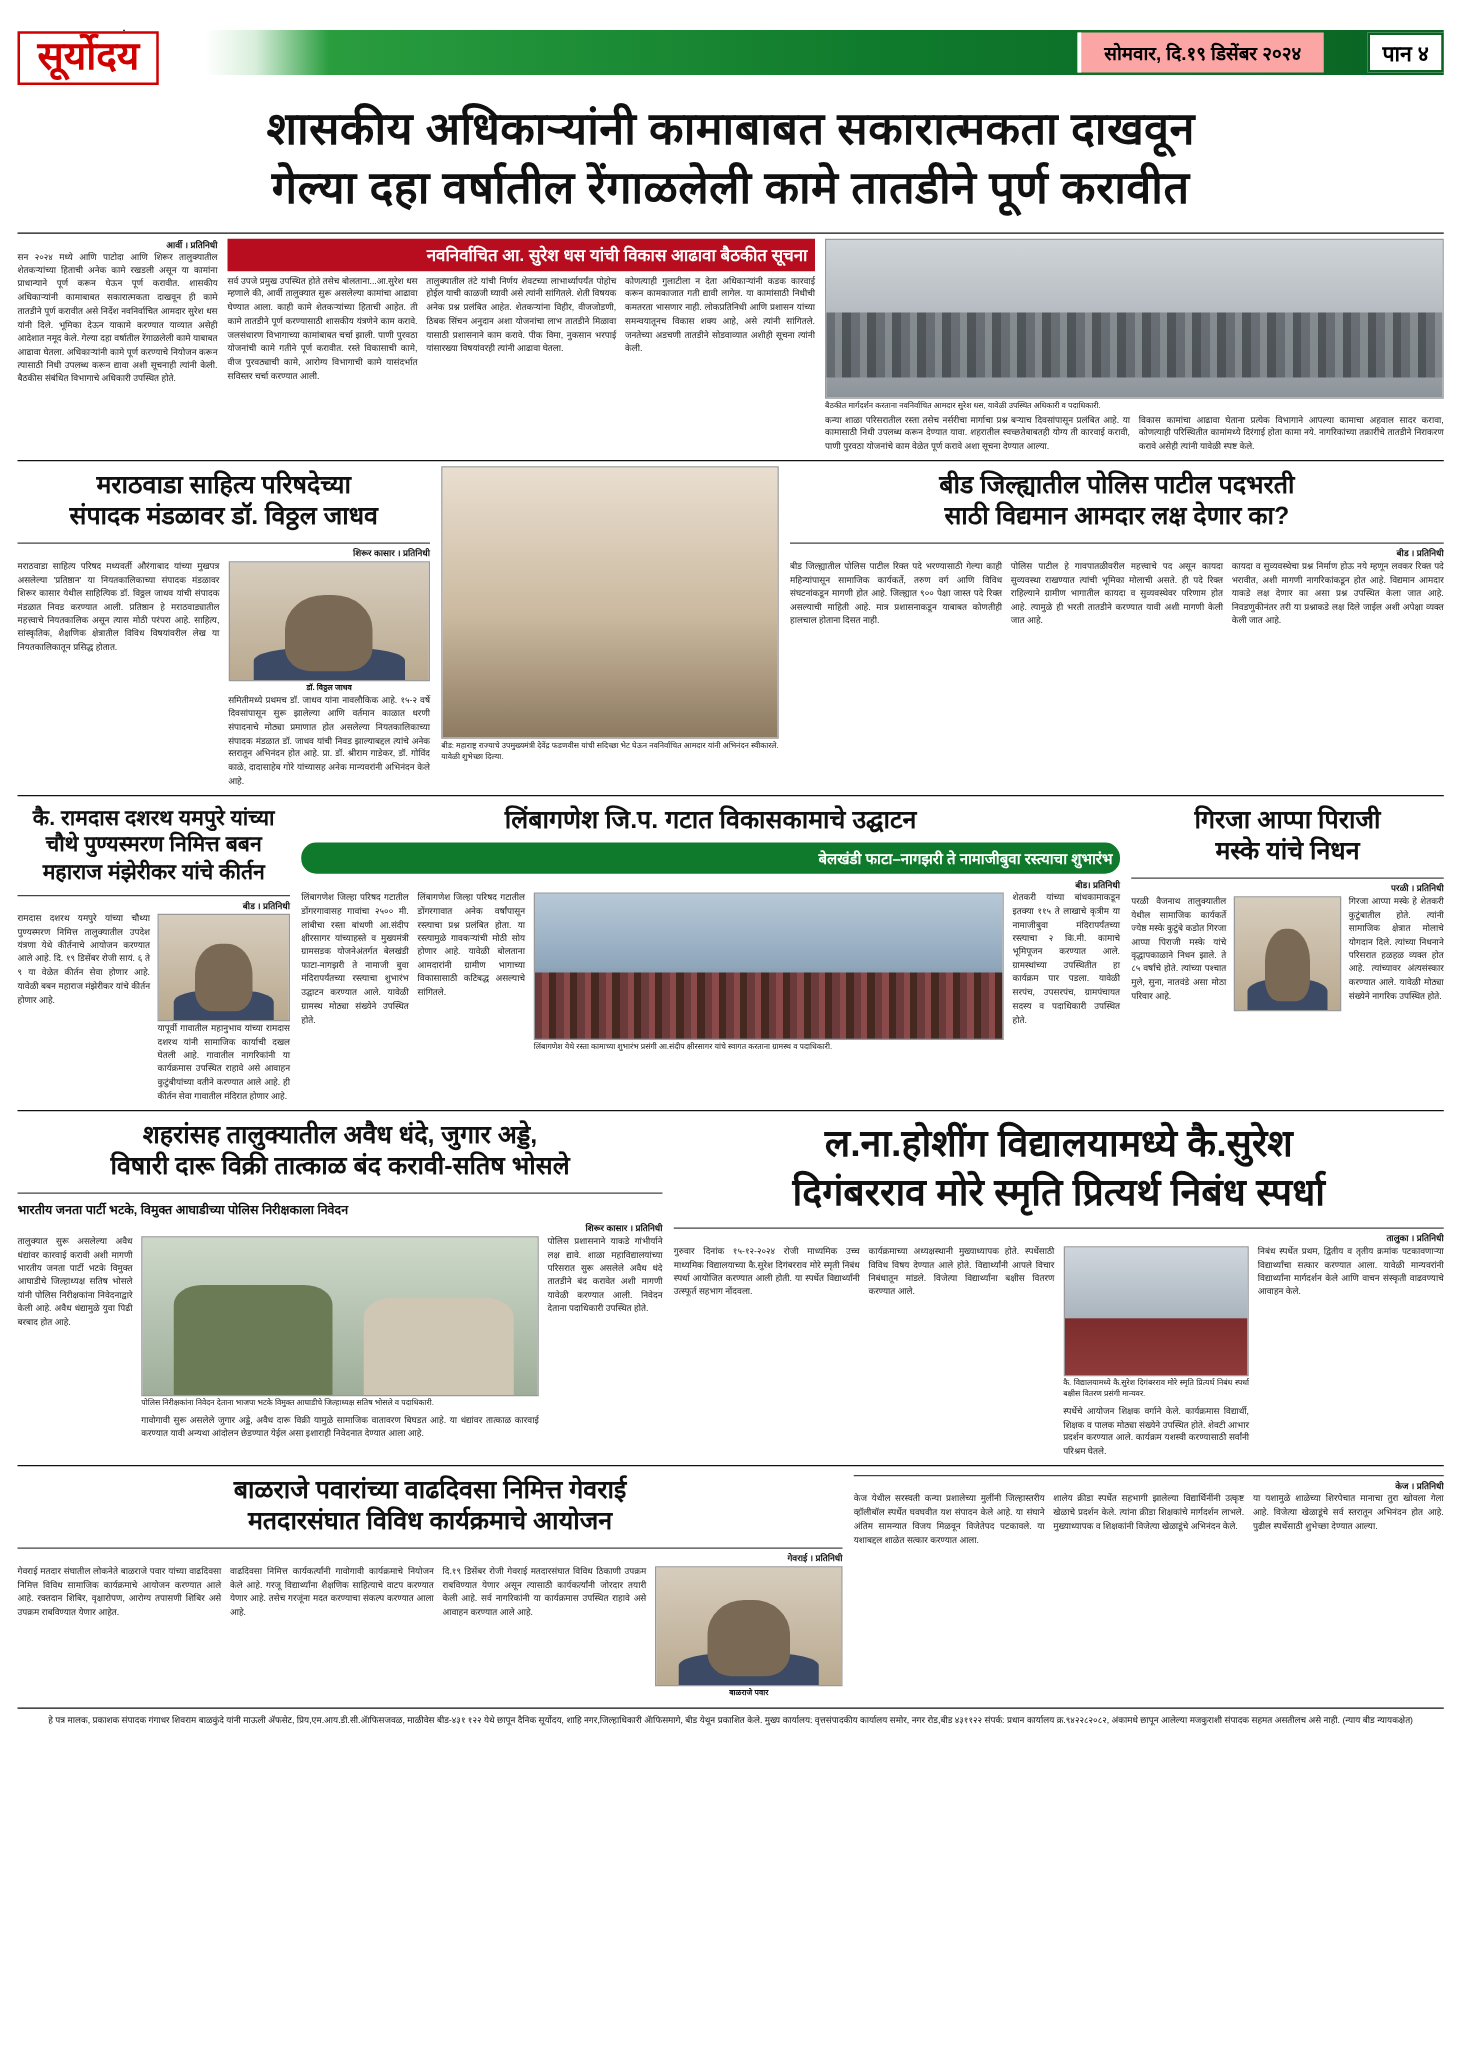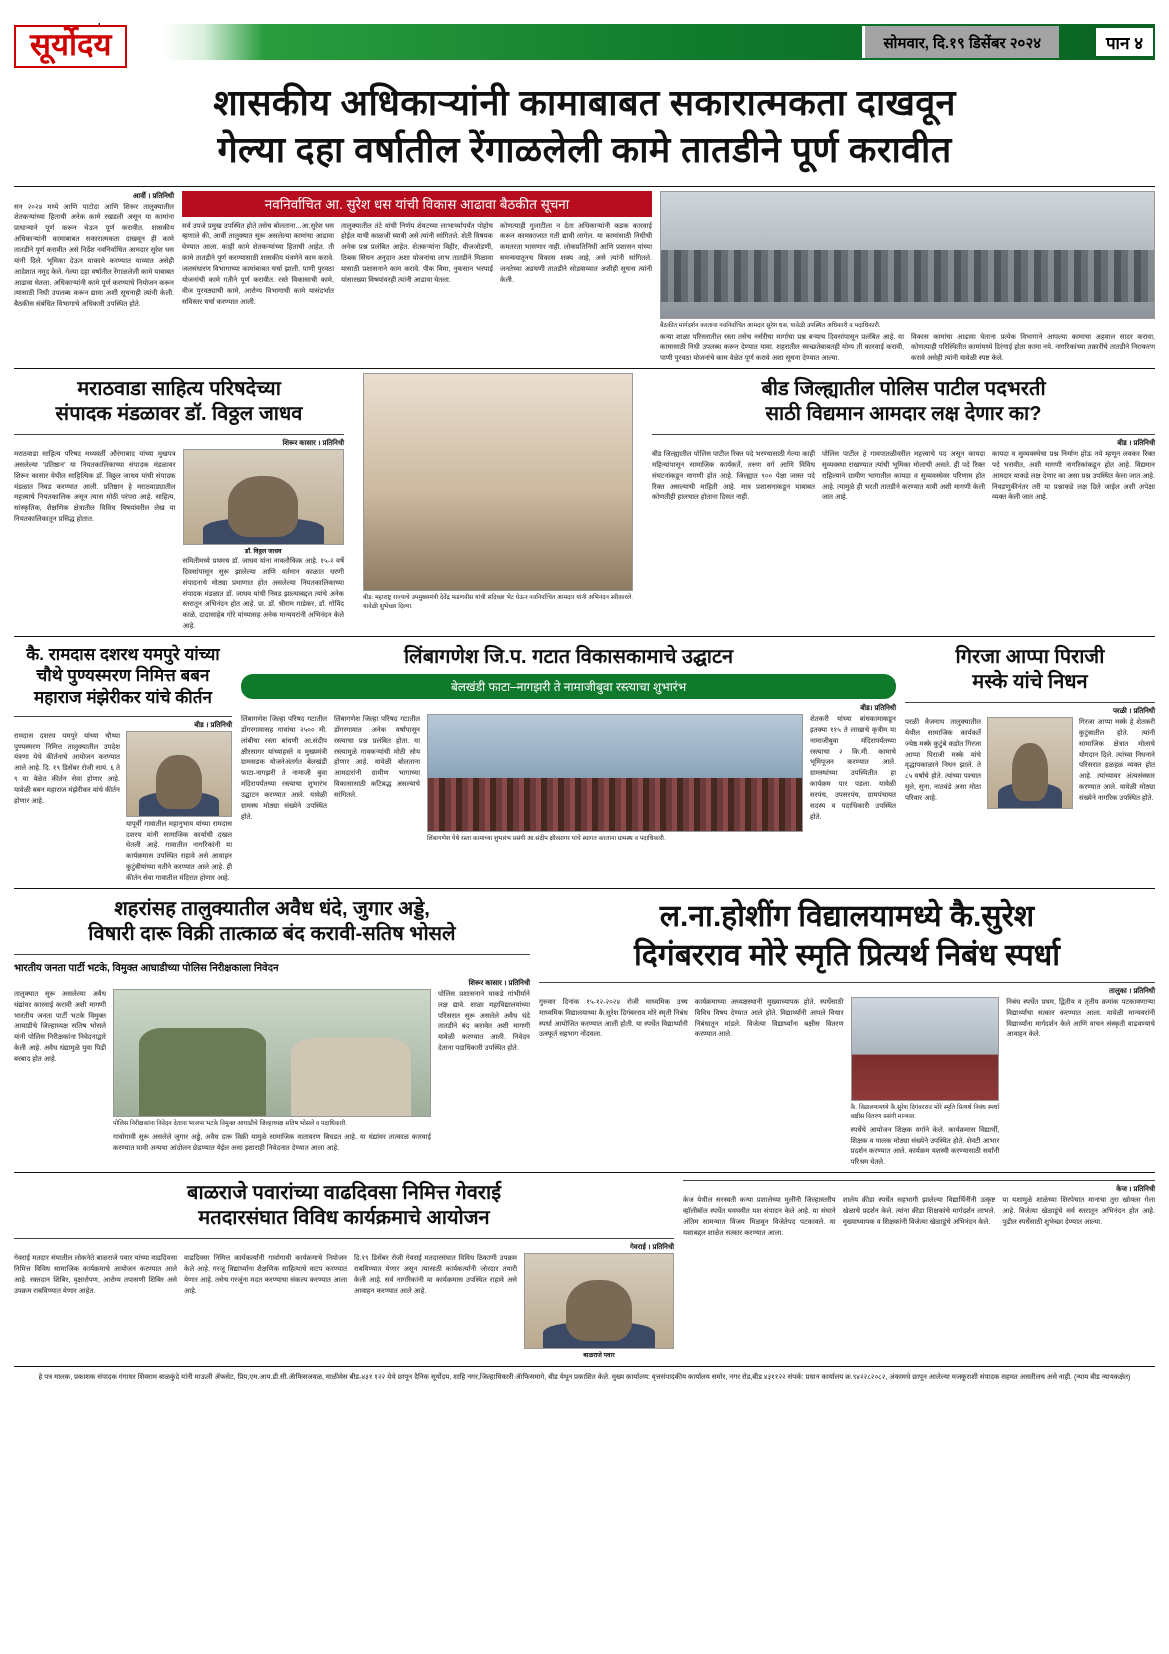--- a/index.html
+++ b/index.html
@@ -25,21 +25,21 @@
     border:2px solid #d00000; color:#d00000; font-weight:bold;
     font-size:31px; padding:1px 14px 4px 14px; line-height:1.1;
     background:#fff; z-index:3;
   }
   .green-strip {
     position:absolute; left:150px; right:0; top:8px; height:36px;
     background:linear-gradient(90deg,#ffffff 0%, #d9efdc 4%, #2a9d3f 10%, #0f7a2c 55%, #0a6323 100%);
     z-index:1;
   }
   .date-band {
-    position:absolute; right:96px; top:10px; height:32px; background:#a3a3a3;
+    position:absolute; right:96px; top:10px; height:32px; background:#fca5a5;
     display:flex; align-items:center; padding:0 18px; z-index:2;
     font-weight:bold; font-size:15px; color:#000; border-left:3px solid #fff;
   }
   .page-num {
     position:absolute; right:0; top:10px; height:32px; background:#fff;
     display:flex; align-items:center; padding:0 10px; z-index:2;
     font-weight:bold; font-size:17px; color:#000;
     border:2px solid #0a6323;
   }
 
@@ -55,22 +55,22 @@
   
   .txt {
     font-size:7.0px; line-height:1.55; text-align:justify; color:#1a1a1a;
     -webkit-hyphens:auto; hyphens:auto; word-break:break-word;
   }
   .byline { font-size:7px; font-weight:bold; text-align:right; margin-bottom:2px; }
   .cols { display:flex; gap:7px; }
   .col { flex:1; }
 
   .sub-banner {
-    background:#b80d1f; color:#fff; font-weight:normal; font-size:13.5px;
-    text-align:center; padding:4px 6px; margin-bottom:4px;
+    background:#b80d1f; color:#fff; font-weight:bold; font-size:13.5px;
+    text-align:right; padding:4px 6px; margin-bottom:4px;
   }
   .sub-banner.green { background:#0f7a2c;border-radius:12px; }
 
   .sect-head {
     text-align:center; font-weight:bold; font-size:20px; line-height:1.25;
     padding:3px 2px 5px 2px;
   }
   .sect-head.sm { font-size:17px; }
   .sect-head.lg { font-size:30px; line-height:1.3; }
 
@@ -148,21 +148,21 @@
       <div class="caption">बैठकीत मार्गदर्शन करताना नवनिर्वाचित आमदार सुरेश धस, यावेळी उपस्थित अधिकारी व पदाधिकारी.</div>
       <div class="cols" style="gap:7px; margin-top:2px;">
         <div class="col txt">कन्या शाळा परिसरातील रस्ता तसेच नर्सरीचा मार्गाचा प्रश्न बऱ्याच दिवसांपासून प्रलंबित आहे. या कामासाठी निधी उपलब्ध करून देण्यात यावा. शहरातील स्वच्छतेबाबतही योग्य ती कारवाई करावी, पाणी पुरवठा योजनांचे काम वेळेत पूर्ण करावे अशा सूचना देण्यात आल्या.</div>
         <div class="col txt">विकास कामांचा आढावा घेताना प्रत्येक विभागाने आपल्या कामाचा अहवाल सादर करावा, कोणत्याही परिस्थितीत कामांमध्ये दिरंगाई होता कामा नये. नागरिकांच्या तक्रारींचे तातडीने निराकरण करावे असेही त्यांनी यावेळी स्पष्ट केले.</div>
       </div>
     </div>
   </div>
 
   <div class="rule mt4"></div>
 
-  <div class="cols" style="gap:19px;">
+  <div class="cols" style="gap:9px;">
 
     <div class="col" style="flex:0 0 330px;">
       <div class="sect-head">
         <div>मराठवाडा साहित्य परिषदेच्या</div>
         <div>संपादक मंडळावर डॉ. विठ्ठल जाधव</div>
       </div>
       <div class="rule-thin"></div>
       <div class="byline">शिरूर कासार । प्रतिनिधी</div>
       <div class="cols" style="gap:7px;">
         <div class="col">

